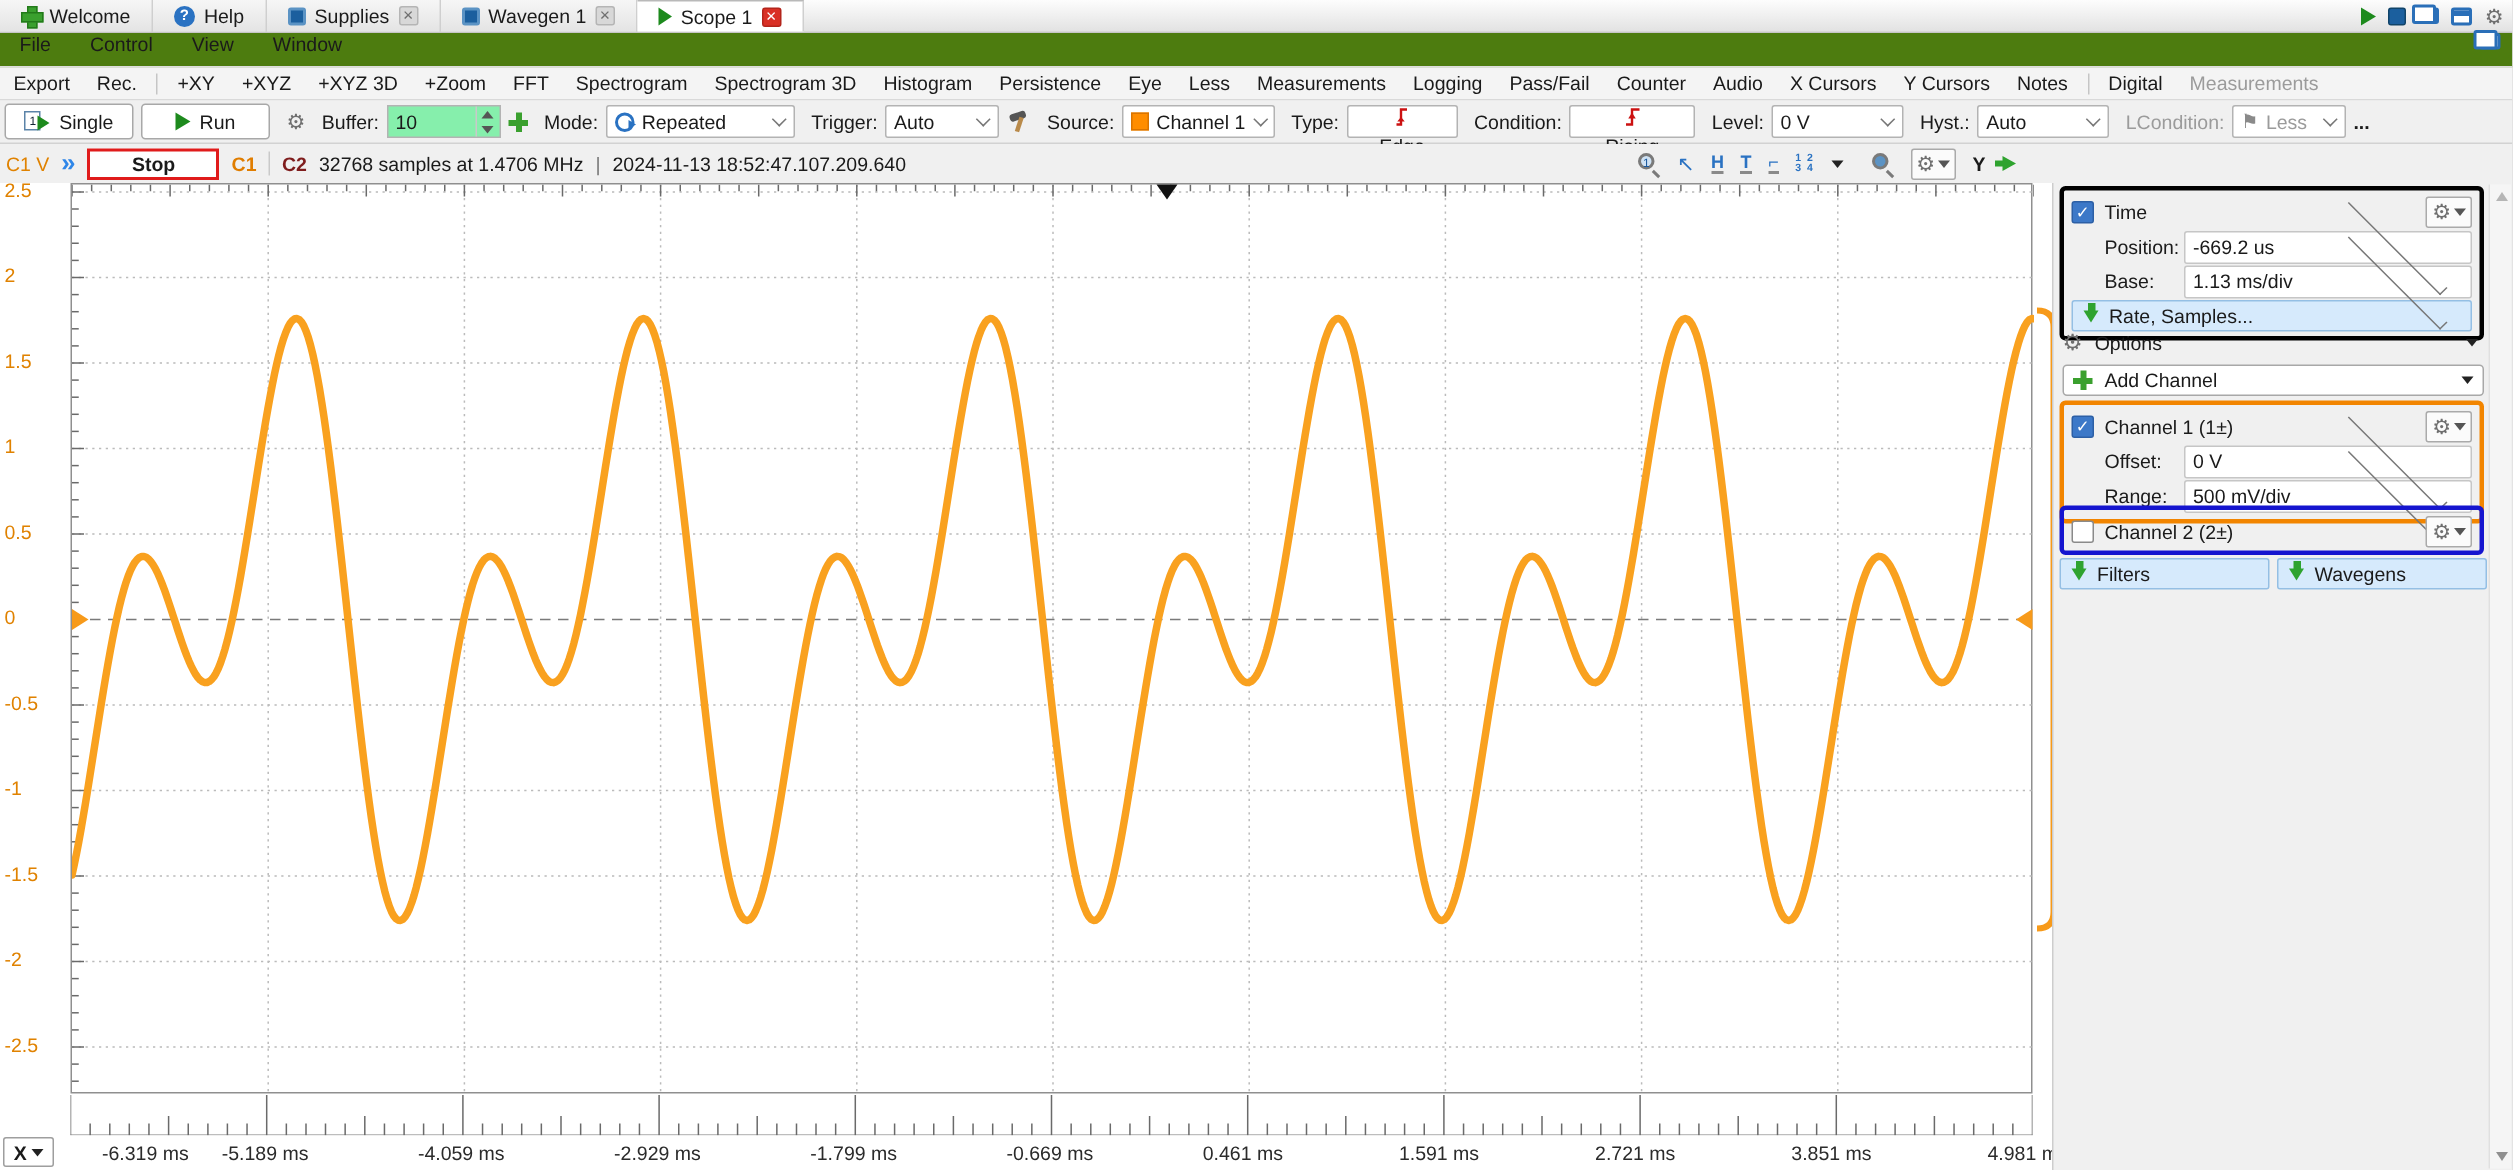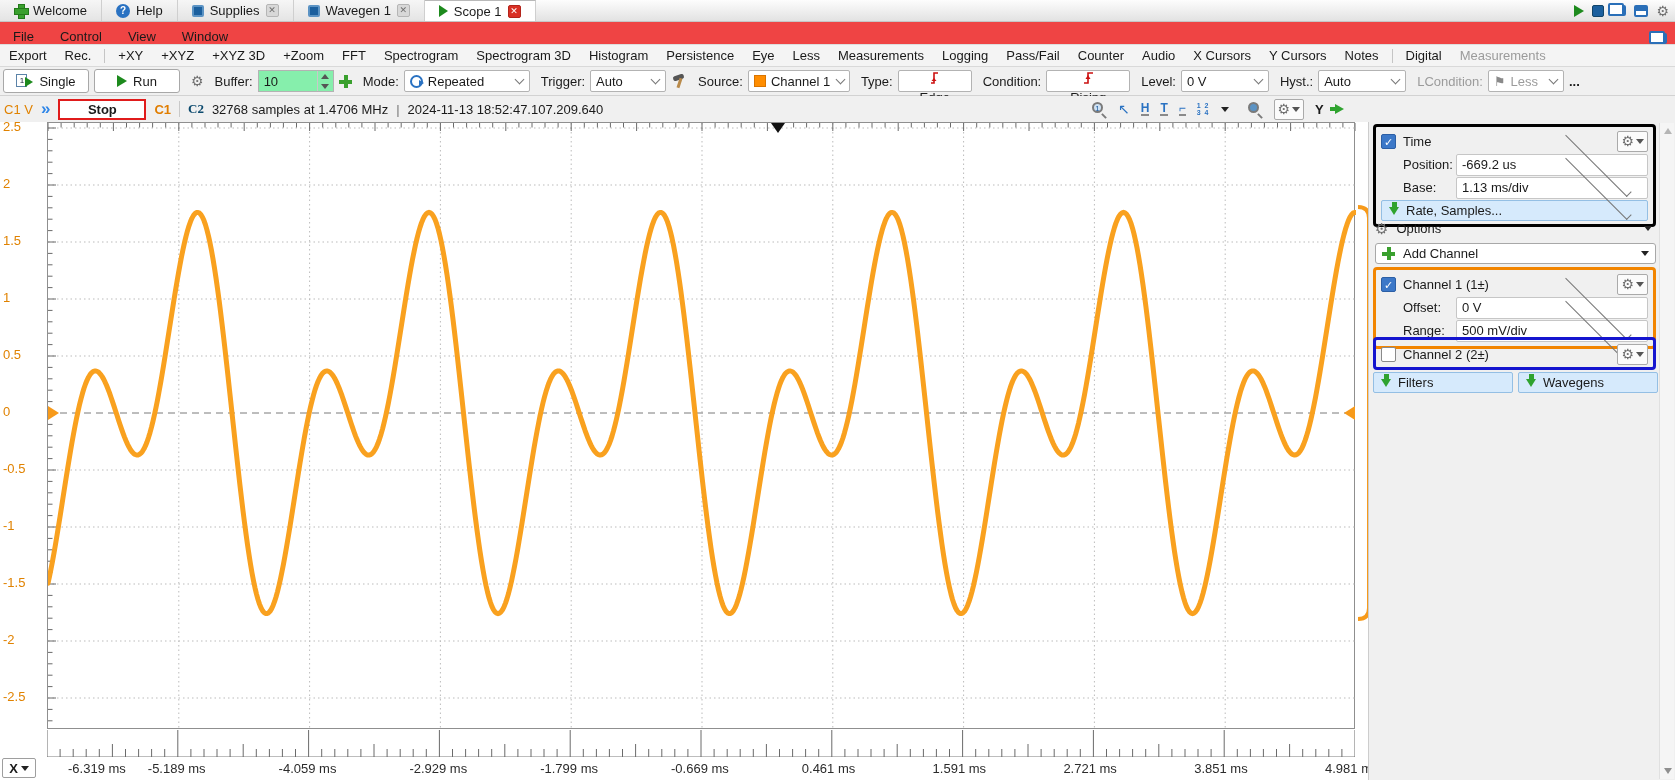--- a/index.html
+++ b/index.html
@@ -26,22 +26,22 @@
   .plus-ic::after{left:0;top:4px;width:13px;height:5px;}
   .help-ic{width:14px;height:14px;border-radius:50%;background:#2a72c2;color:#fff;font-size:10px;font-weight:bold;
            text-align:center;line-height:14px;}
   .tab-controls{margin-left:auto;display:flex;align-items:center;gap:8px;padding-right:6px;}
   .cascade-ic2{width:14px;height:11px;background:#fff;border:2px solid #2a6fb8;border-radius:2px;position:relative;}
   .cascade-ic2::before{content:"";position:absolute;left:-6px;top:-4px;width:12px;height:9px;border:2px solid #2a6fb8;background:#fff;border-radius:2px;}
   .tile-ic{width:14px;height:12px;border:2px solid #2a6fb8;border-radius:2px;background:linear-gradient(#2a6fb8 0 4px,#fff 4px);}
   .gear{color:#6f6f6f;font-size:14px;line-height:14px;}
 
   
-  .menubar{position:absolute;left:0;top:22px;width:1675px;height:23px;background:#ef4444;
-           border-bottom:1px solid #dddddd;display:flex;align-items:flex-end;}
+  .menubar{position:absolute;left:0;top:22px;width:1675px;height:23px;background:#4d7c0f;
+           border-bottom:1px solid #dddddd;display:flex;align-items:flex-start;}
   .menu-item{padding:0 13px;}
   .menubar .win-ic{margin-left:auto;margin-right:8px;}
 
   
   .viewbar{position:absolute;left:0;top:45px;width:1675px;height:22px;background:#f4f4f4;
            border-bottom:1px solid #d9d9d9;display:flex;align-items:center;}
   .vb-item{padding:0 9px;white-space:nowrap;}
   .vb-sep{width:1px;height:14px;background:#c5c5c5;margin:0 4px;}
   .vb-disabled{color:#9b9b9b;}
 
@@ -72,21 +72,21 @@
   .single-ic .pg{position:absolute;left:0;top:0;width:11px;height:13px;background:#fff;border:1px solid #5b83a8;font-size:8px;line-height:12px;text-align:center;color:#123;}
   .single-ic .tr{position:absolute;right:0;top:3px;width:0;height:0;border-left:8px solid #1d8a1d;border-top:5px solid transparent;border-bottom:5px solid transparent;}
 
   
   .statusrow{position:absolute;left:0;top:96px;width:1675px;height:26px;background:#f0f0f0;}
   .statusrow .inner{position:absolute;left:0;top:0;height:26px;display:flex;align-items:center;gap:8px;padding-left:4px;}
   .c1v{color:#e08200;}
   .dbl-chev{color:#2f86e8;font-weight:bold;font-size:17px;line-height:16px;}
   .stop-btn{width:88px;height:21px;background:#fff;border:2px solid #e01b1b;display:flex;align-items:center;justify-content:center;font-weight:bold;}
   .c1-lab{color:#e07d00;font-weight:bold;}
-  .c2-lab{color:#0c4a6e;font-weight:bold;font-family:Liberation Serif, serif;}
+  .c2-lab{color:#7f1d1d;font-weight:bold;}
   .thin-sep{width:1px;height:16px;background:#c9c9c9;}
   .icon-cluster{position:absolute;left:1092px;top:0;height:26px;display:flex;align-items:center;gap:11px;}
   .blue-ic{color:#2a72c2;font-size:12px;line-height:12px;}
   .mag{position:relative;width:15px;height:15px;flex:none;}
   .mag .lens{position:absolute;left:0;top:0;width:11px;height:11px;border-radius:50%;border:2px solid #7a7a7a;background:#cfe2f4;
              font-size:8px;color:#1d5a9e;text-align:center;line-height:9px;}
   .mag .hndl{position:absolute;right:0;bottom:0;width:6px;height:2px;background:#7a7a7a;transform:rotate(45deg);}
   .quad{display:flex;flex-direction:column;font-size:7px;line-height:7px;color:#2a72c2;font-weight:bold;letter-spacing:1px;}
   .gear-btn{display:flex;align-items:center;height:21px;border:1px solid #aaa;background:#fbfbfb;border-radius:2px;padding:0 3px;gap:2px;}
   .caret-dn{width:0;height:0;border-left:4px solid transparent;border-right:4px solid transparent;border-top:5px solid #222;}

